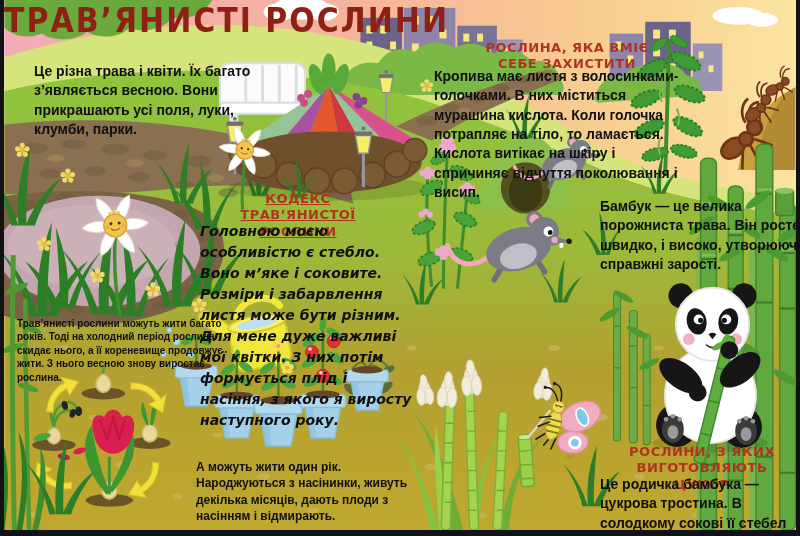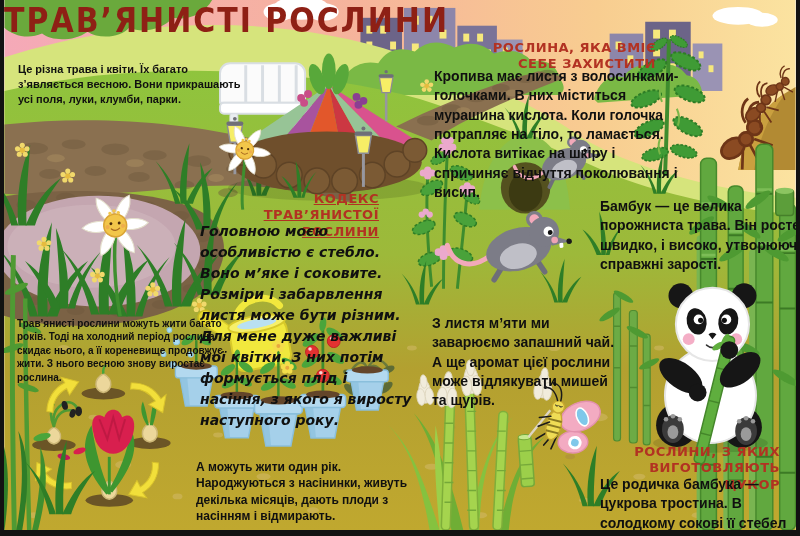--- a/index.html
+++ b/index.html
@@ -3,23 +3,23 @@
 <meta charset="utf-8">
 <style>
   html,body{margin:0;padding:0;background:#e9e9e9;}
   .page{position:relative;width:800px;height:536px;overflow:hidden;box-sizing:border-box;
         border-left:4px solid #121212;border-right:4px solid #121212;border-bottom:6px solid #121212;
         font-family:"Liberation Sans",sans-serif;}
   .scene{position:absolute;left:0;top:0;width:100%;height:100%;}
   .txt{position:absolute;color:#101010;font-weight:bold;}
   .page-title{left:22px;top:14px;font-family:"DejaVu Sans",sans-serif;font-size:30px;font-weight:bold;
               color:#8e2015;letter-spacing:2px;white-space:nowrap;transform:scaleY(1.15);transform-origin:top left;margin:0;}
-  .intro{left:14px;top:62px;width:238px;font-size:11px;line-height:1.38;}
+  .intro{left:30px;top:62px;width:238px;font-size:14px;line-height:1.38;}
   .sec-h{position:absolute;font-family:"DejaVu Sans",sans-serif;font-weight:bold;font-size:13px;
-         color:#b23222;letter-spacing:.5px;text-align:right;line-height:1.25;}
+         color:#b23222;letter-spacing:.5px;text-align:center;line-height:1.25;}
   .sec-b{position:absolute;font-weight:bold;font-size:14px;line-height:1.38;color:#101010;}
   .h-defense{left:474px;top:40px;width:178px;}
   .b-defense{left:430px;top:67px;width:248px;}
   .h-codex{left:213px;top:191px;width:162px;text-decoration:underline;}
   .b-codex{left:196px;top:221px;width:212px;font-family:"DejaVu Sans",sans-serif;font-style:italic;
            text-align:left;line-height:1.5;}
   .h-forests{left:643px;top:167px;width:136px;}
   .b-forests{left:596px;top:197px;width:214px;}
   .h-aroma{left:429px;top:286px;width:132px;}
   .b-aroma{left:428px;top:314px;width:184px;}
@@ -722,21 +722,20 @@
 <div class="txt intro">Це різна трава і квіти. Їх багато з’являється весною. Вони прикрашають усі поля, луки, клумби, парки.</div>
 
 <div class="sec-h h-defense">РОСЛИНА, ЯКА ВМІЄ СЕБЕ ЗАХИСТИТИ</div>
 <div class="sec-b b-defense">Кропива має листя з волосинками-голочками. В них міститься мурашина кислота. Коли голочка потрапляє на тіло, то ламається. Кислота витікає на шкіру і спричиняє відчуття поколювання і висип.</div>
 
 <div class="sec-h h-codex">КОДЕКС ТРАВ’ЯНИСТОЇ РОСЛИНИ</div>
 <div class="sec-b b-codex">Головною моєю особливістю є стебло. Воно м’яке і соковите. Розміри і забарвлення листя може бути різним. Для мене дуже важливі мої квітки. З них потім формується плід і насіння, з якого я виросту наступного року.</div>
 
 <div class="sec-b b-forests">Бамбук — це велика порожниста трава. Він росте і швидко, і високо, утворюючи справжні зарості.</div>
 
-<div class="sec-b b-aroma">З листя м’яти ми заварюємо запашний чай. А ще аромат цієї рослини може відлякувати мишей та щурів.</div>
 
 <div class="txt t-perennial">Трав’янисті рослини можуть жити багато років. Тоді на холодний період рослина скидає нього, а її кореневище продовжує жити. З нього весною знову виростає рослина.</div>
 <div class="txt t-annual">А можуть жити один рік. Народжуються з насінинки, живуть декілька місяців, дають плоди з насінням і відмирають.</div>
 
 <div class="sec-h h-sugar">РОСЛИНИ, З ЯКИХ ВИГОТОВЛЯЮТЬ ЦУКОР</div>
 <div class="sec-b b-sugar">Це родичка бамбука — цукрова тростина. В солодкому сокові її стебел дуже багато цукру.</div>
 
 </div>
 
 </body></html>

